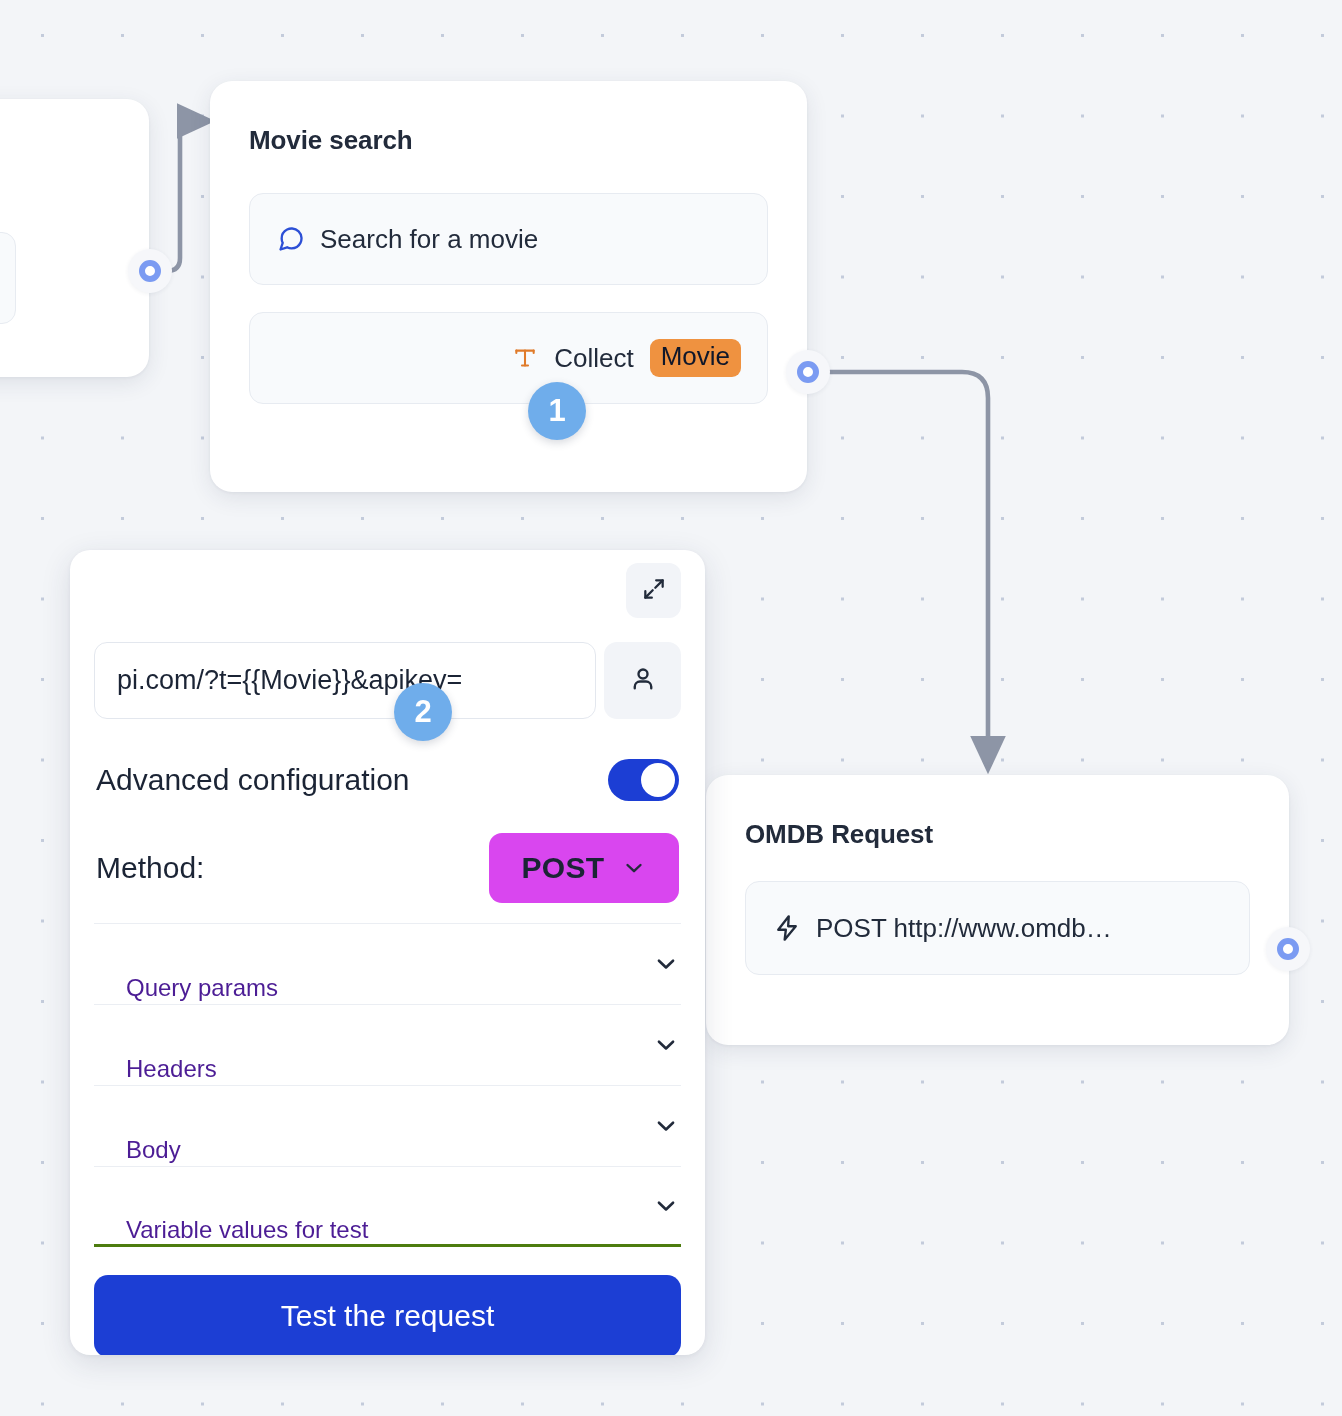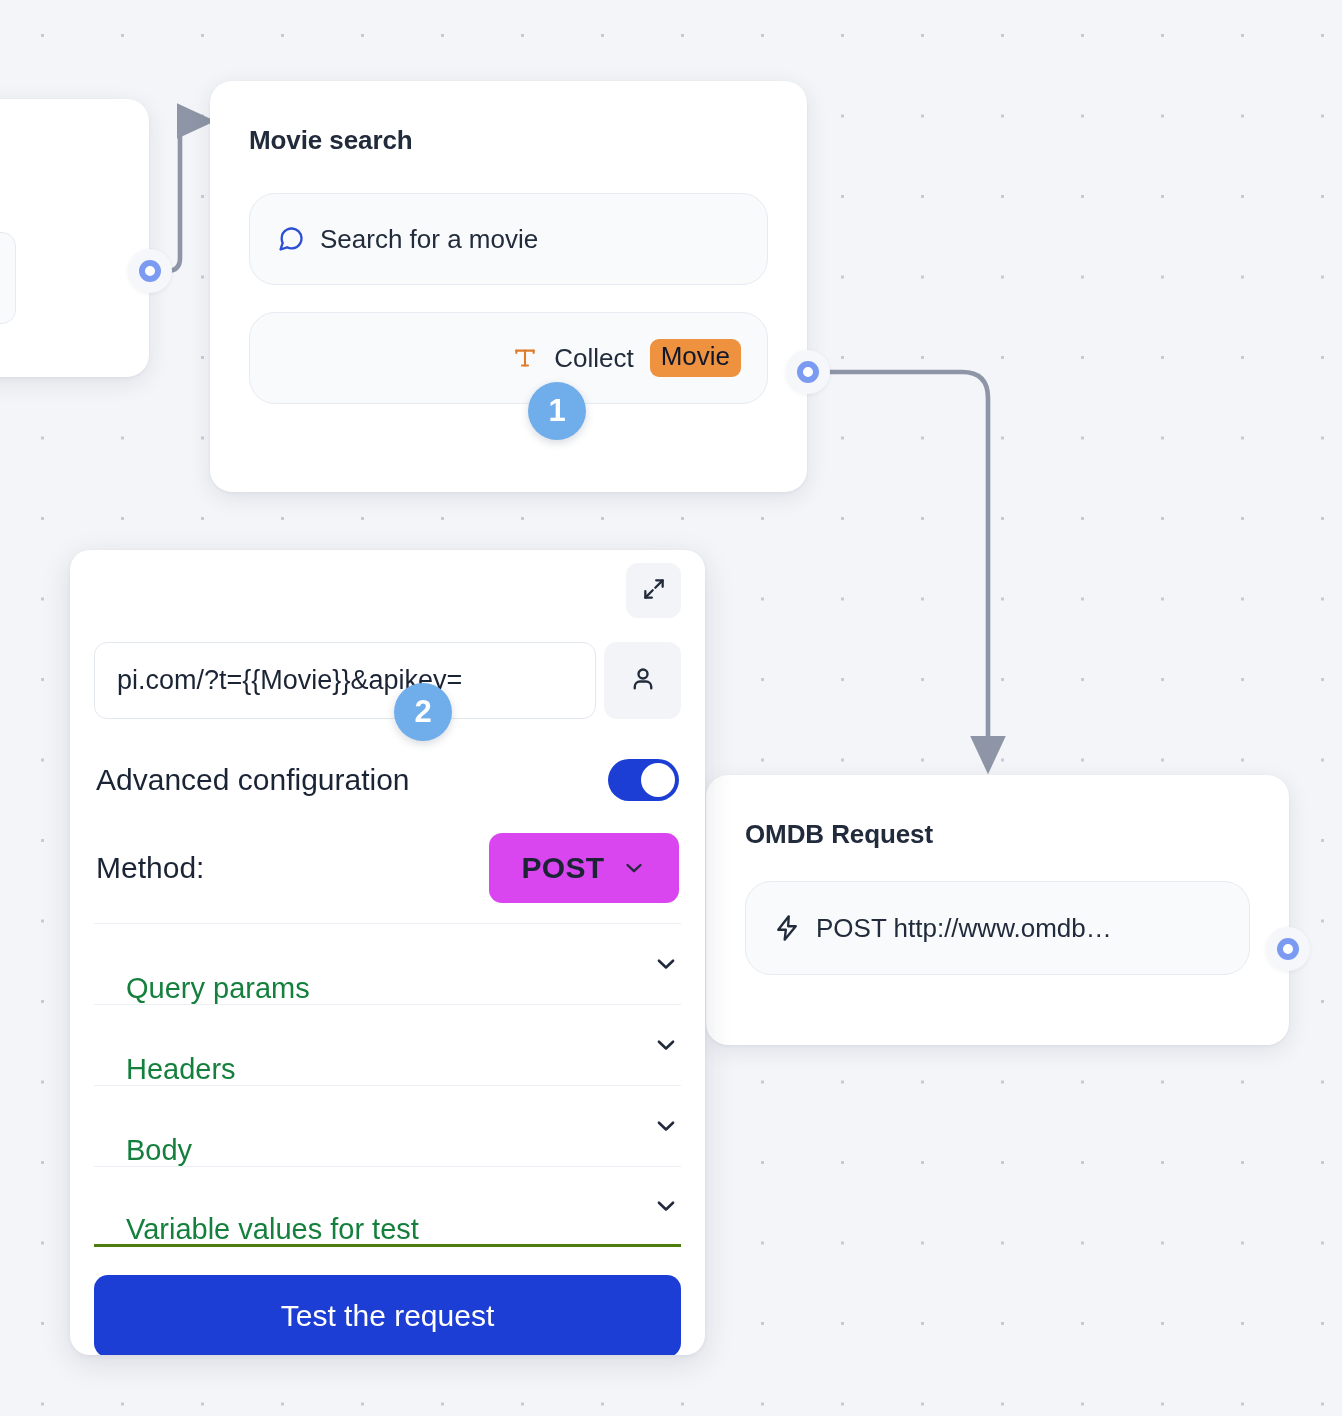--- a/index.html
+++ b/index.html
@@ -49,21 +49,21 @@
     color: #222b3b;
     letter-spacing: -0.1px;
   }
 
   .node-row {
     display: flex;
     align-items: center;
     gap: 14px;
     background: #f8fafc;
     border: 1px solid #e7ebf1;
-    border-radius: 26px;
+    border-radius: 14px;
     height: 92px;
     padding: 0 26px;
     font-size: 26px;
     color: #222b3b;
     position: relative;
   }
 
   .node-row .row-icon {
     display: flex;
     align-items: center;
@@ -296,22 +296,22 @@
     display: flex;
     align-items: center;
     justify-content: space-between;
     height: 81px;
     border-top: 1px solid #ebeef3;
     padding: 0 2px 0 32px;
     cursor: pointer;
   }
   .accordion-item:last-child { border-bottom: 3px solid #4d7c0f; }
   .accordion-label {
-    font-size: 29px;
-    color: #15803d;
+    font-size: 24px;
+    color: #4c1d95;
     margin-top: 48px;
   }
 
   .test-btn {
     display: block;
     width: 100%;
     margin-top: 28px;
     height: 82px;
     border: none;
     border-radius: 14px;

